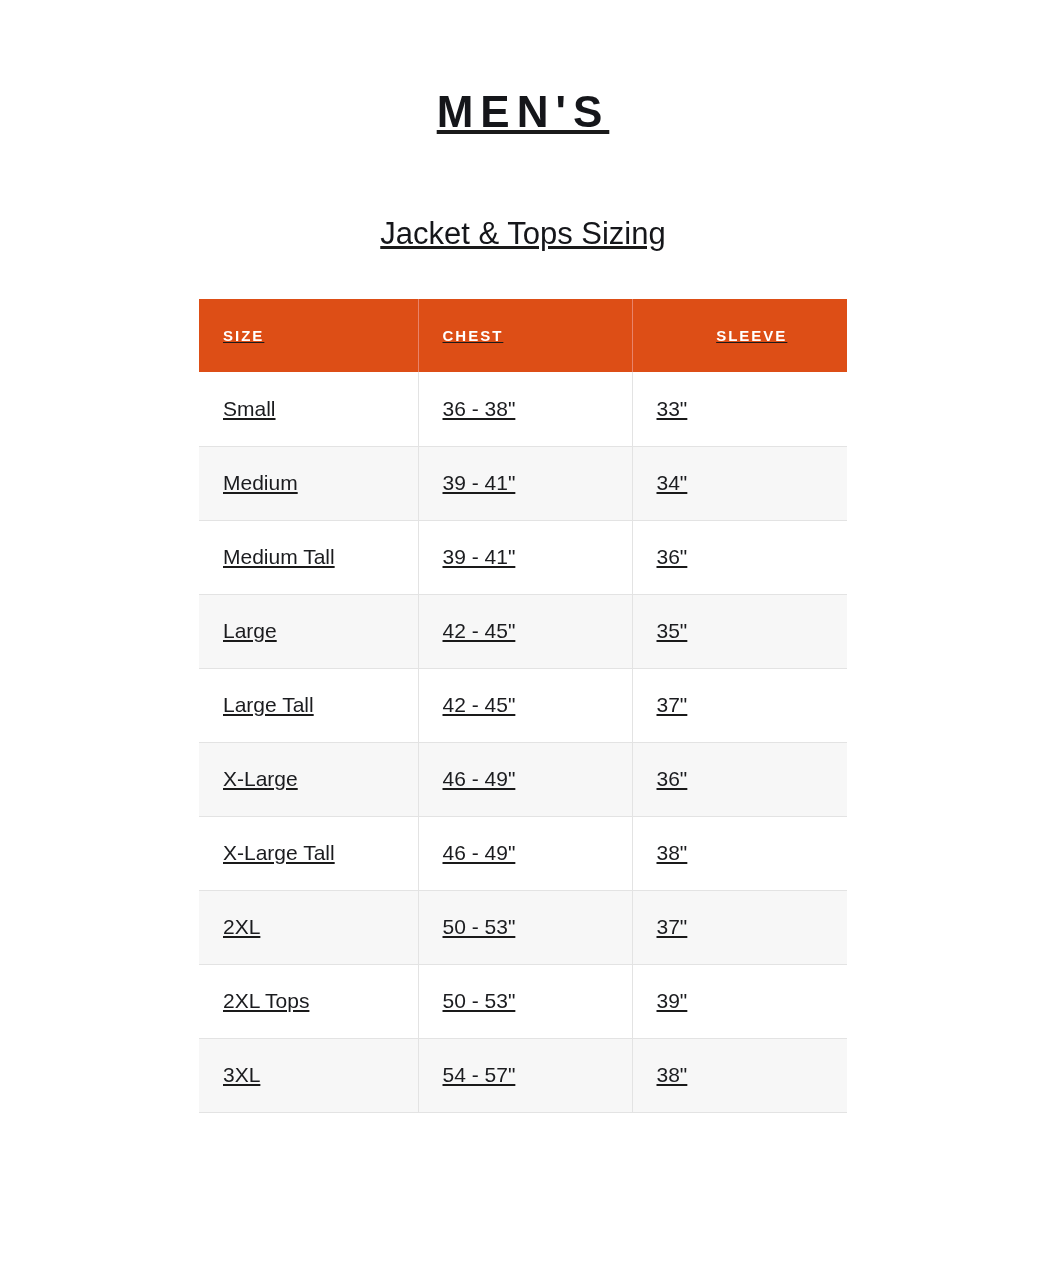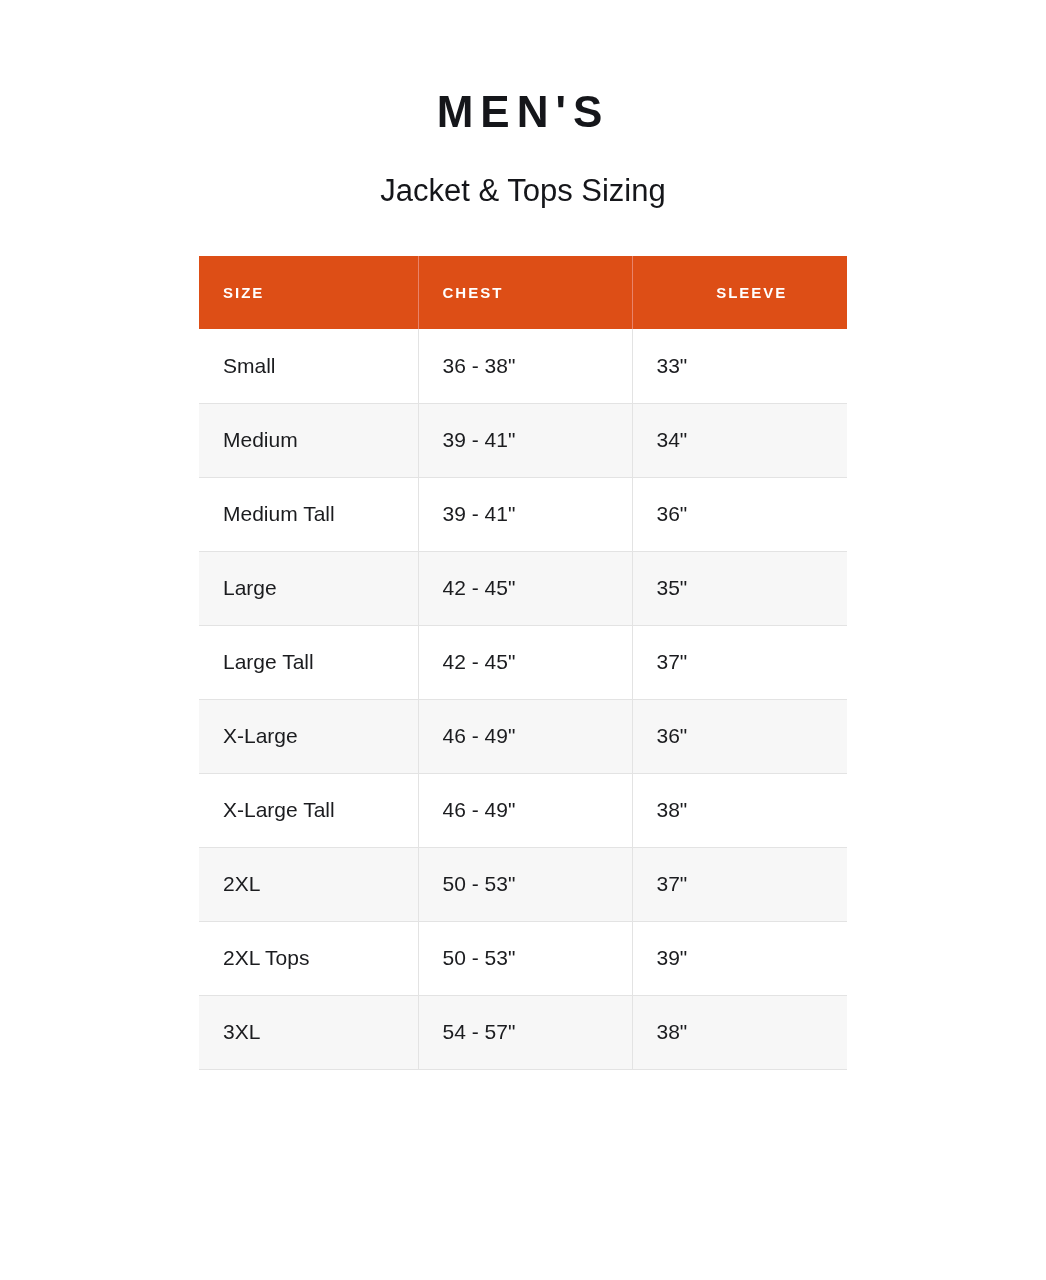--- a/index.html
+++ b/index.html
@@ -12,38 +12,39 @@
     background: #ffffff;
     font-family: "Liberation Sans", sans-serif;
     color: #1a1a1a;
     overflow: hidden;
   }
   .page {
     width: 1046px;
     height: 904px;
     position: relative;
     box-sizing: border-box;
+    text-decoration: underline;
   }
   .title-block {
     text-align: center;
     padding-top: 86px;
   }
   .title-line {
     font-size: 44px;
     font-weight: 700;
     letter-spacing: 7px;
     line-height: 52px;
     color: #15161a;
   }
   .subtitle {
     text-align: center;
     font-size: 31px;
     font-weight: 400;
     color: #15161a;
-    margin-top: 35px;
+    margin-top: 78px;
     letter-spacing: 0px;
   }
   .table-wrap {
     margin: 47px auto 0 auto;
     width: 648px;
   }
   table.size-table {
     width: 648px;
     border-collapse: collapse;
     table-layout: fixed;

